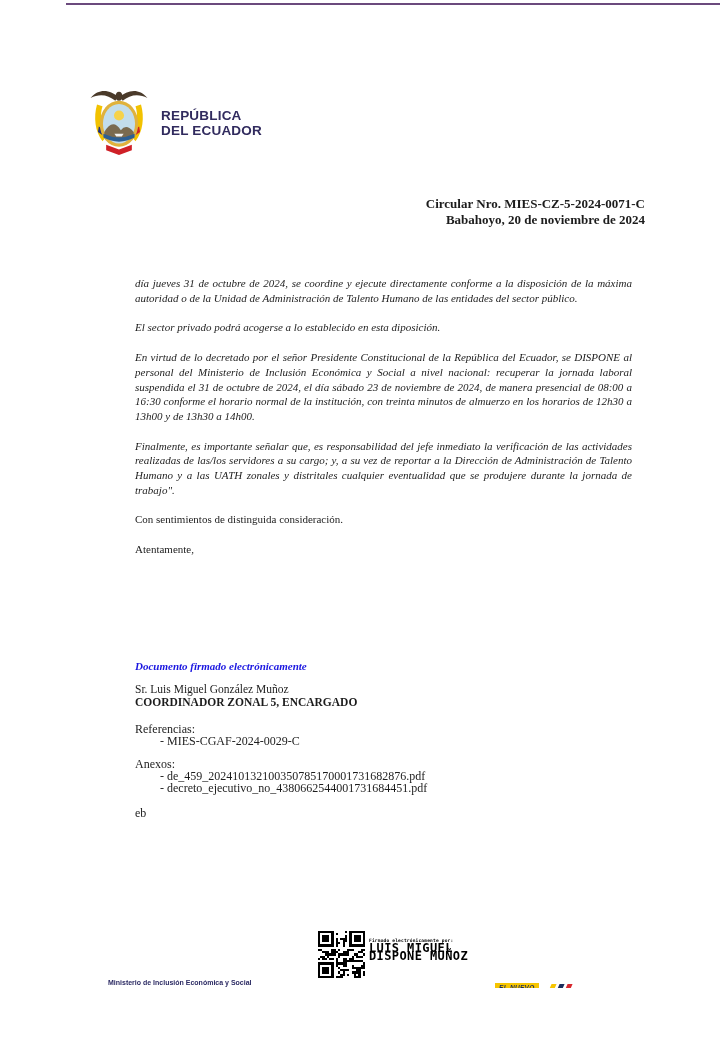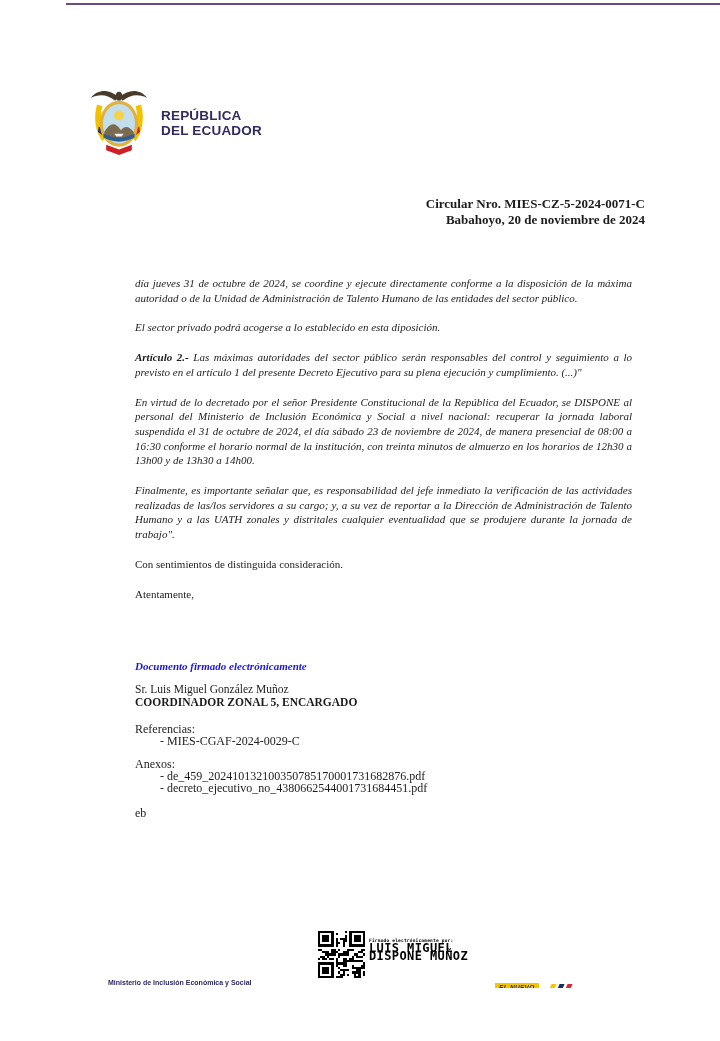--- a/index.html
+++ b/index.html
@@ -99,21 +99,20 @@
   </div>
 
   <div class="circular-block">
     <div>Circular Nro. MIES-CZ-5-2024-0071-C</div>
     <div class="place-date">Babahoyo, 20 de noviembre de 2024</div>
   </div>
 
   <div class="content">
     <p class="it">día jueves 31 de octubre de 2024, se coordine y ejecute directamente conforme a la disposición de la máxima autoridad o de la Unidad de Administración de Talento Humano de las entidades del sector público.</p>
     <p class="it">El sector privado podrá acogerse a lo establecido en esta diposición.</p>
-    <p class="it"><span class="lead">Artículo 2.-</span><span> Las máximas autoridades del sector público serán responsables del control y seguimiento a lo previsto en el artículo 1 del presente Decreto Ejecutivo para su plena ejecución y cumplimiento. (...)"</span></p>
     <p class="it">En virtud de lo decretado por el señor Presidente Constitucional de la República del Ecuador, se DISPONE al personal del Ministerio de Inclusión Económica y Social a nivel nacional: recuperar la jornada laboral suspendida el 31 de octubre de 2024, el día sábado 23 de noviembre de 2024, de manera presencial de 08:00 a 16:30 conforme el horario normal de la institución, con treinta minutos de almuerzo en los horarios de 12h30 a 13h00 y de 13h30 a 14h00.</p>
     <p class="it">Finalmente, es importante señalar que, es responsabilidad del jefe inmediato la verificación de las actividades realizadas de las/los servidores a su cargo; y, a su vez de reportar a la Dirección de Administración de Talento Humano y a las UATH zonales y distritales cualquier eventualidad que se produjere durante la jornada de trabajo".</p>
     <p>Con sentimientos de distinguida consideración.</p>
     <p>Atentamente,</p>
   </div>
 
   <div class="sig">
     <div class="esign">Documento firmado electrónicamente</div>
     <div class="sig-name">Sr. Luis Miguel González Muñoz</div>
     <div class="sig-role">COORDINADOR ZONAL 5, ENCARGADO</div>

